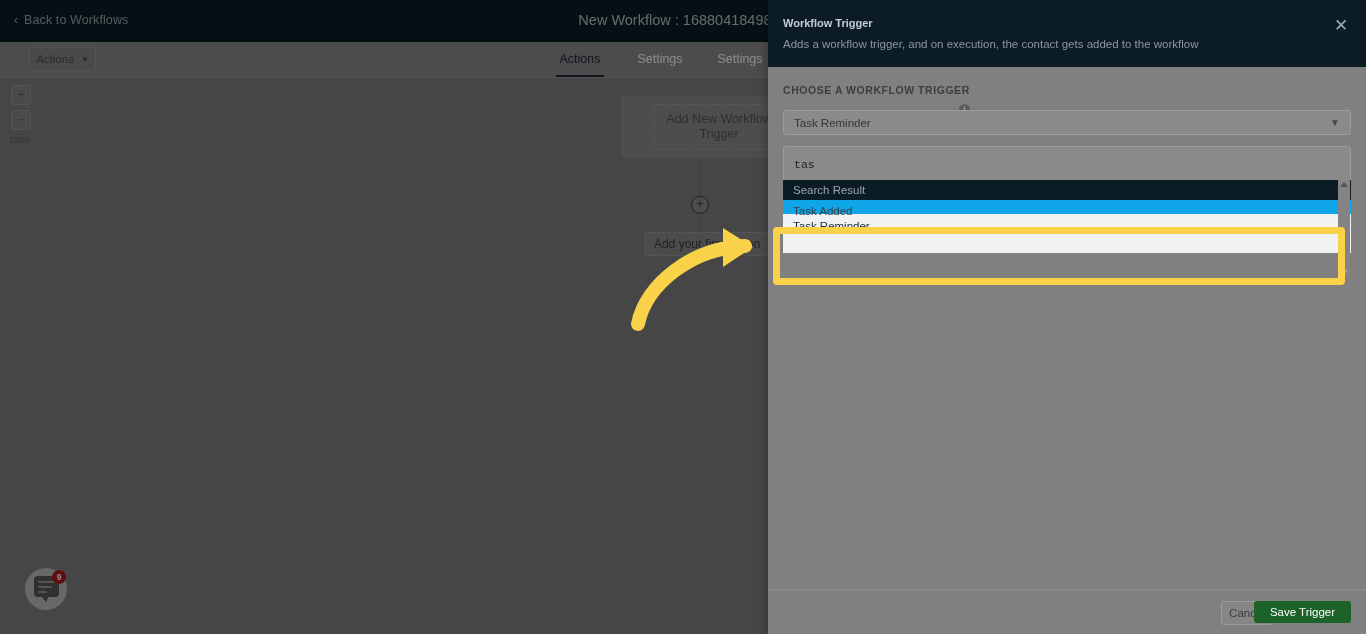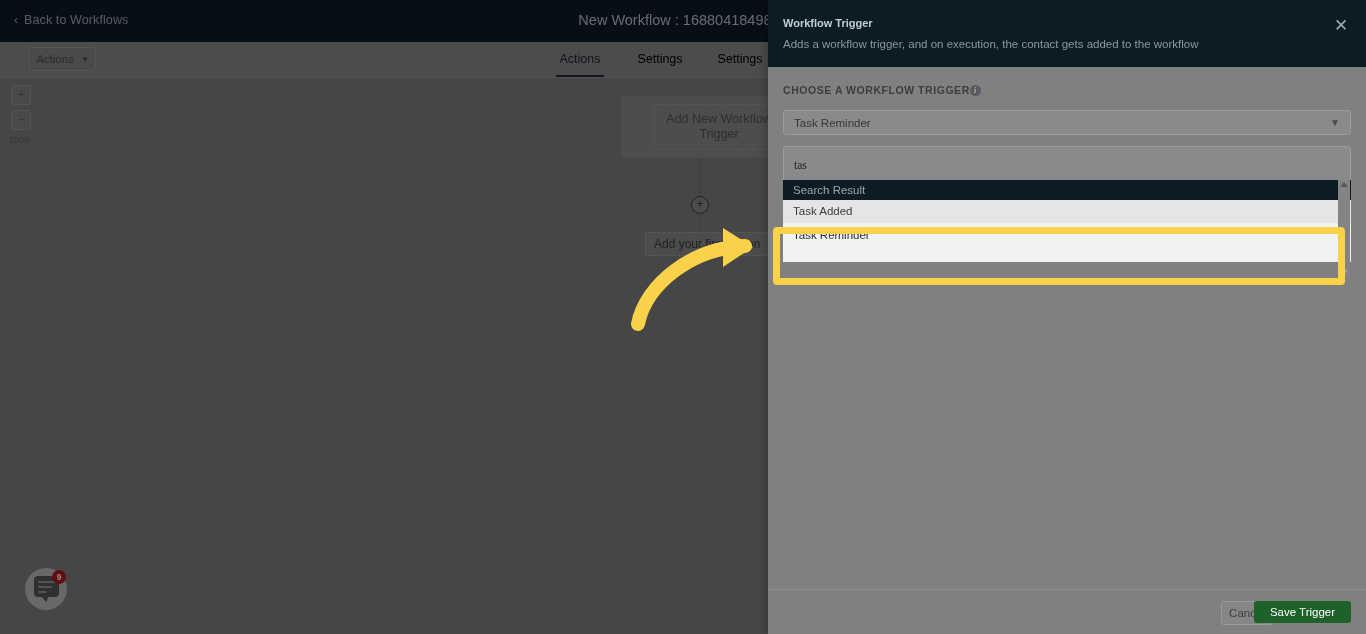--- a/index.html
+++ b/index.html
@@ -89,21 +89,21 @@
     position: absolute;
     left: 540px; top: 42px;
     width: 240px; height: 35px;
     display: flex;
     align-items: center;
   }
   .tab {
     flex: 1;
     text-align: center;
     font-size: 12.5px;
-    color: #000000;
+    color: #ffffff;
     height: 35px;
     line-height: 35px;
     position: relative;
   }
   .tab.active {
     color: #1b2733;
   }
   .tab.active::after {
     content: "";
     position: absolute;
@@ -307,20 +307,22 @@
 
   .section-label {
     position: absolute;
     left: 15px; top: 84px;
     font-size: 10.5px;
     font-weight: bold;
     letter-spacing: 0.55px;
     color: #3c3c42;
     display: flex;
     align-items: flex-end;
+    gap: 8px;
+    flex-direction: column;
   }
   .info-icon {
     display: inline-block;
     width: 11px; height: 11px;
     border-radius: 50%;
     background: #5a5a60;
     color: #b4b4b8;
     font-size: 8px;
     line-height: 11px;
     text-align: center;
@@ -355,46 +357,46 @@
     left: 15px; top: 146px;
     width: 568px; height: 37px;
     border: 1px solid #9c9c9c;
     border-radius: 3px;
     background: #8a8a8a;
     box-sizing: border-box;
     padding: 0 10px;
     font-size: 11.5px;
     color: #1f1f24;
     outline: none;
-    font-family: Liberation Serif, serif;
+    font-family: Liberation Mono, monospace;
   }
 
   
   .results {
     position: absolute;
     left: 15px; top: 180px;
     width: 568px;
   }
   .result-group-header {
     height: 20px;
     background: #0b1c25;
     color: #9aa7ae;
     font-size: 11.5px;
     line-height: 20px;
     padding-left: 10px;
     box-sizing: border-box;
   }
   .result-item {
-    height: 23px;
+    height: 14px;
     line-height: 23px;
     padding-left: 10px;
     box-sizing: border-box;
     font-size: 11.5px;
     color: #3c3c42;
-    background: #e5e5e5;
+    background: #0ea5e9;
   }
   .result-item.highlighted {
     background: #f1f2f4;
     color: #1c2833;
     height: 39px;
     padding-top: 5px;
     line-height: normal;
   }
   .result-item .ri-title {
     font-size: 11.5px;

